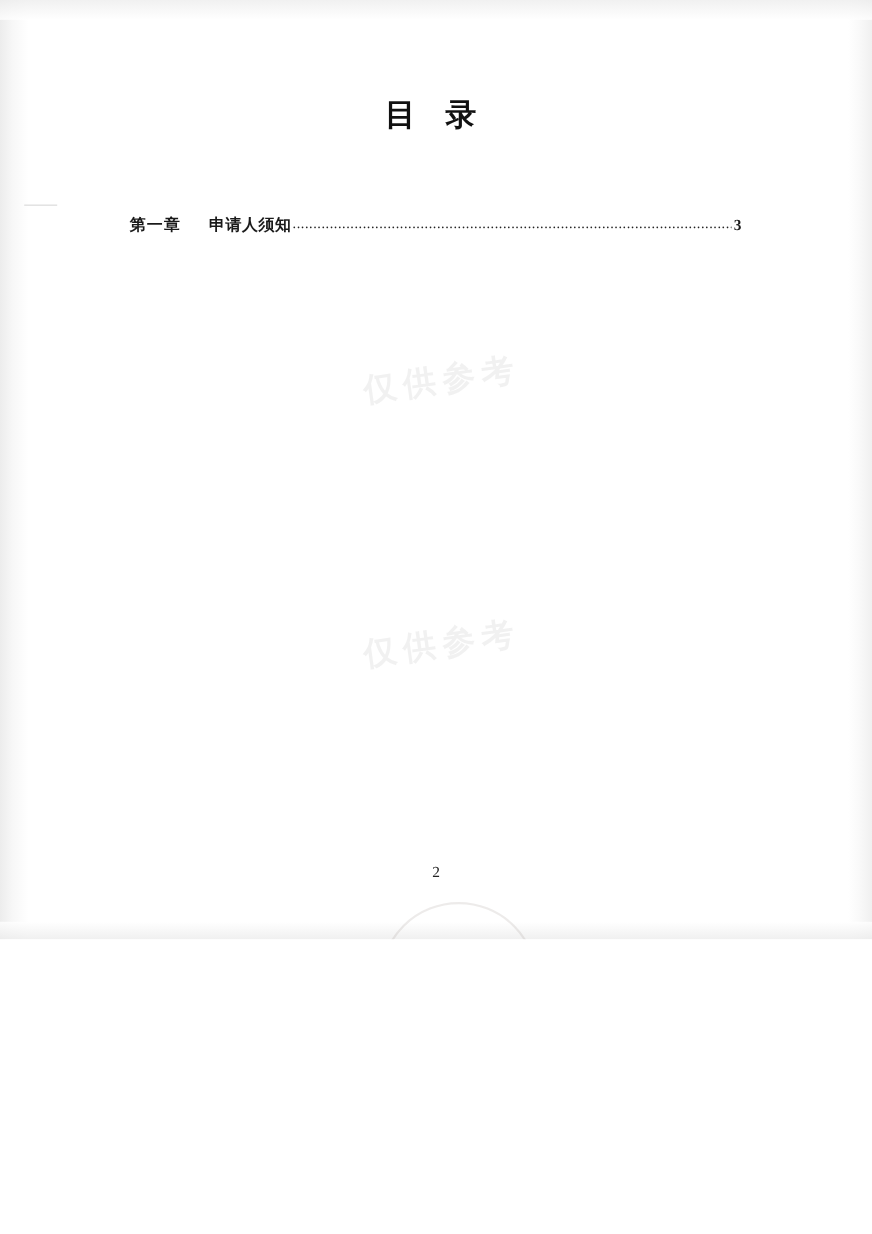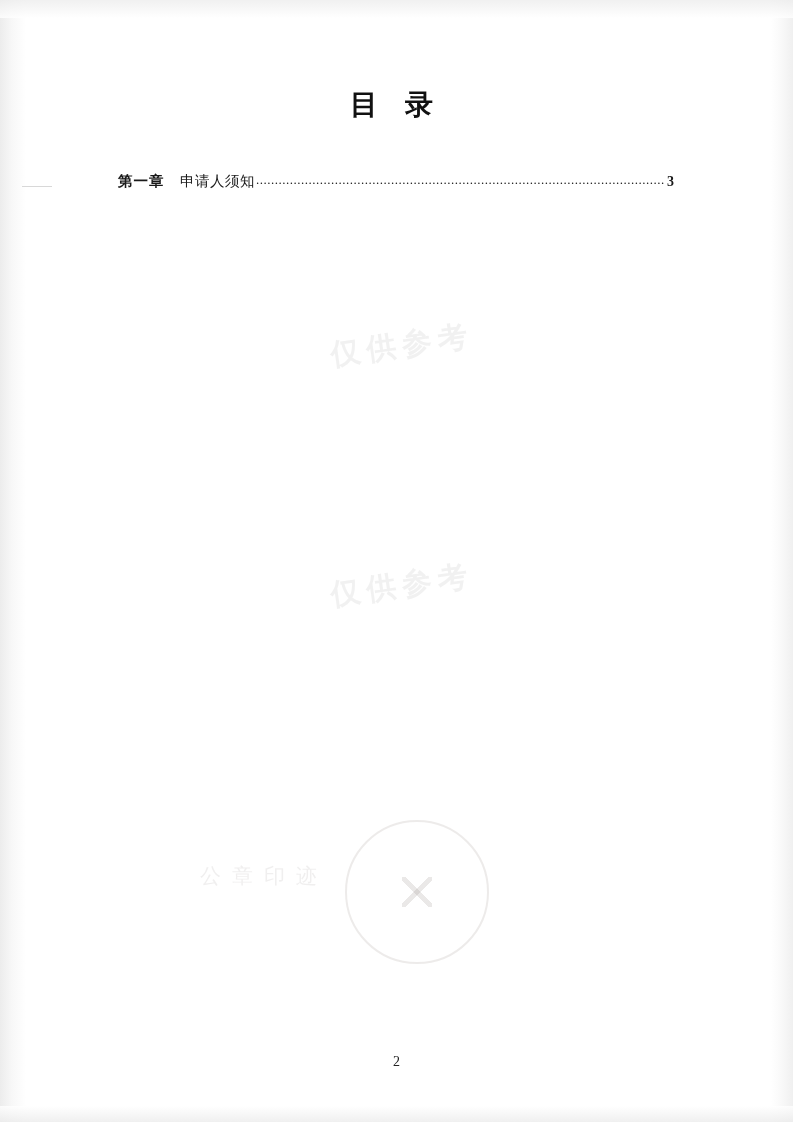--- a/index.html
+++ b/index.html
@@ -6,21 +6,21 @@
     margin: 0;
     padding: 0;
     background: #ffffff;
   }
   body {
     font-family: "Liberation Serif", "DejaVu Serif", serif;
   }
   .page {
     position: relative;
     width: 793px;
-    height: 1122px;
+    height: 854px;
     margin: 0 auto;
     background: #ffffff;
     overflow: hidden;
   }
 
   
   .scan-edge-left {
     position: absolute;
     left: 0; top: 0;
     width: 26px; height: 100%;
@@ -85,25 +85,26 @@
     color: #1a1a1a;
     line-height: 1.55;
     margin-bottom: 7px;
     white-space: nowrap;
   }
   .toc-chapter {
     flex: 0 0 auto;
     font-weight: bold;
     letter-spacing: 1px;
     min-width: 62px;
+    margin-top: 24px;
   }
   .toc-title {
     flex: 0 0 auto;
-    font-weight: normal;
-    margin-left: 0;
+    font-weight: bold;
+    margin-left: 10px;
     letter-spacing: .5px;
   }
   .toc-leader {
     flex: 1 1 auto;
     overflow: hidden;
     margin: 0 1px 0 1px;
     position: relative;
     top: -2px;
     color: #222;
     font-size: 13px;

